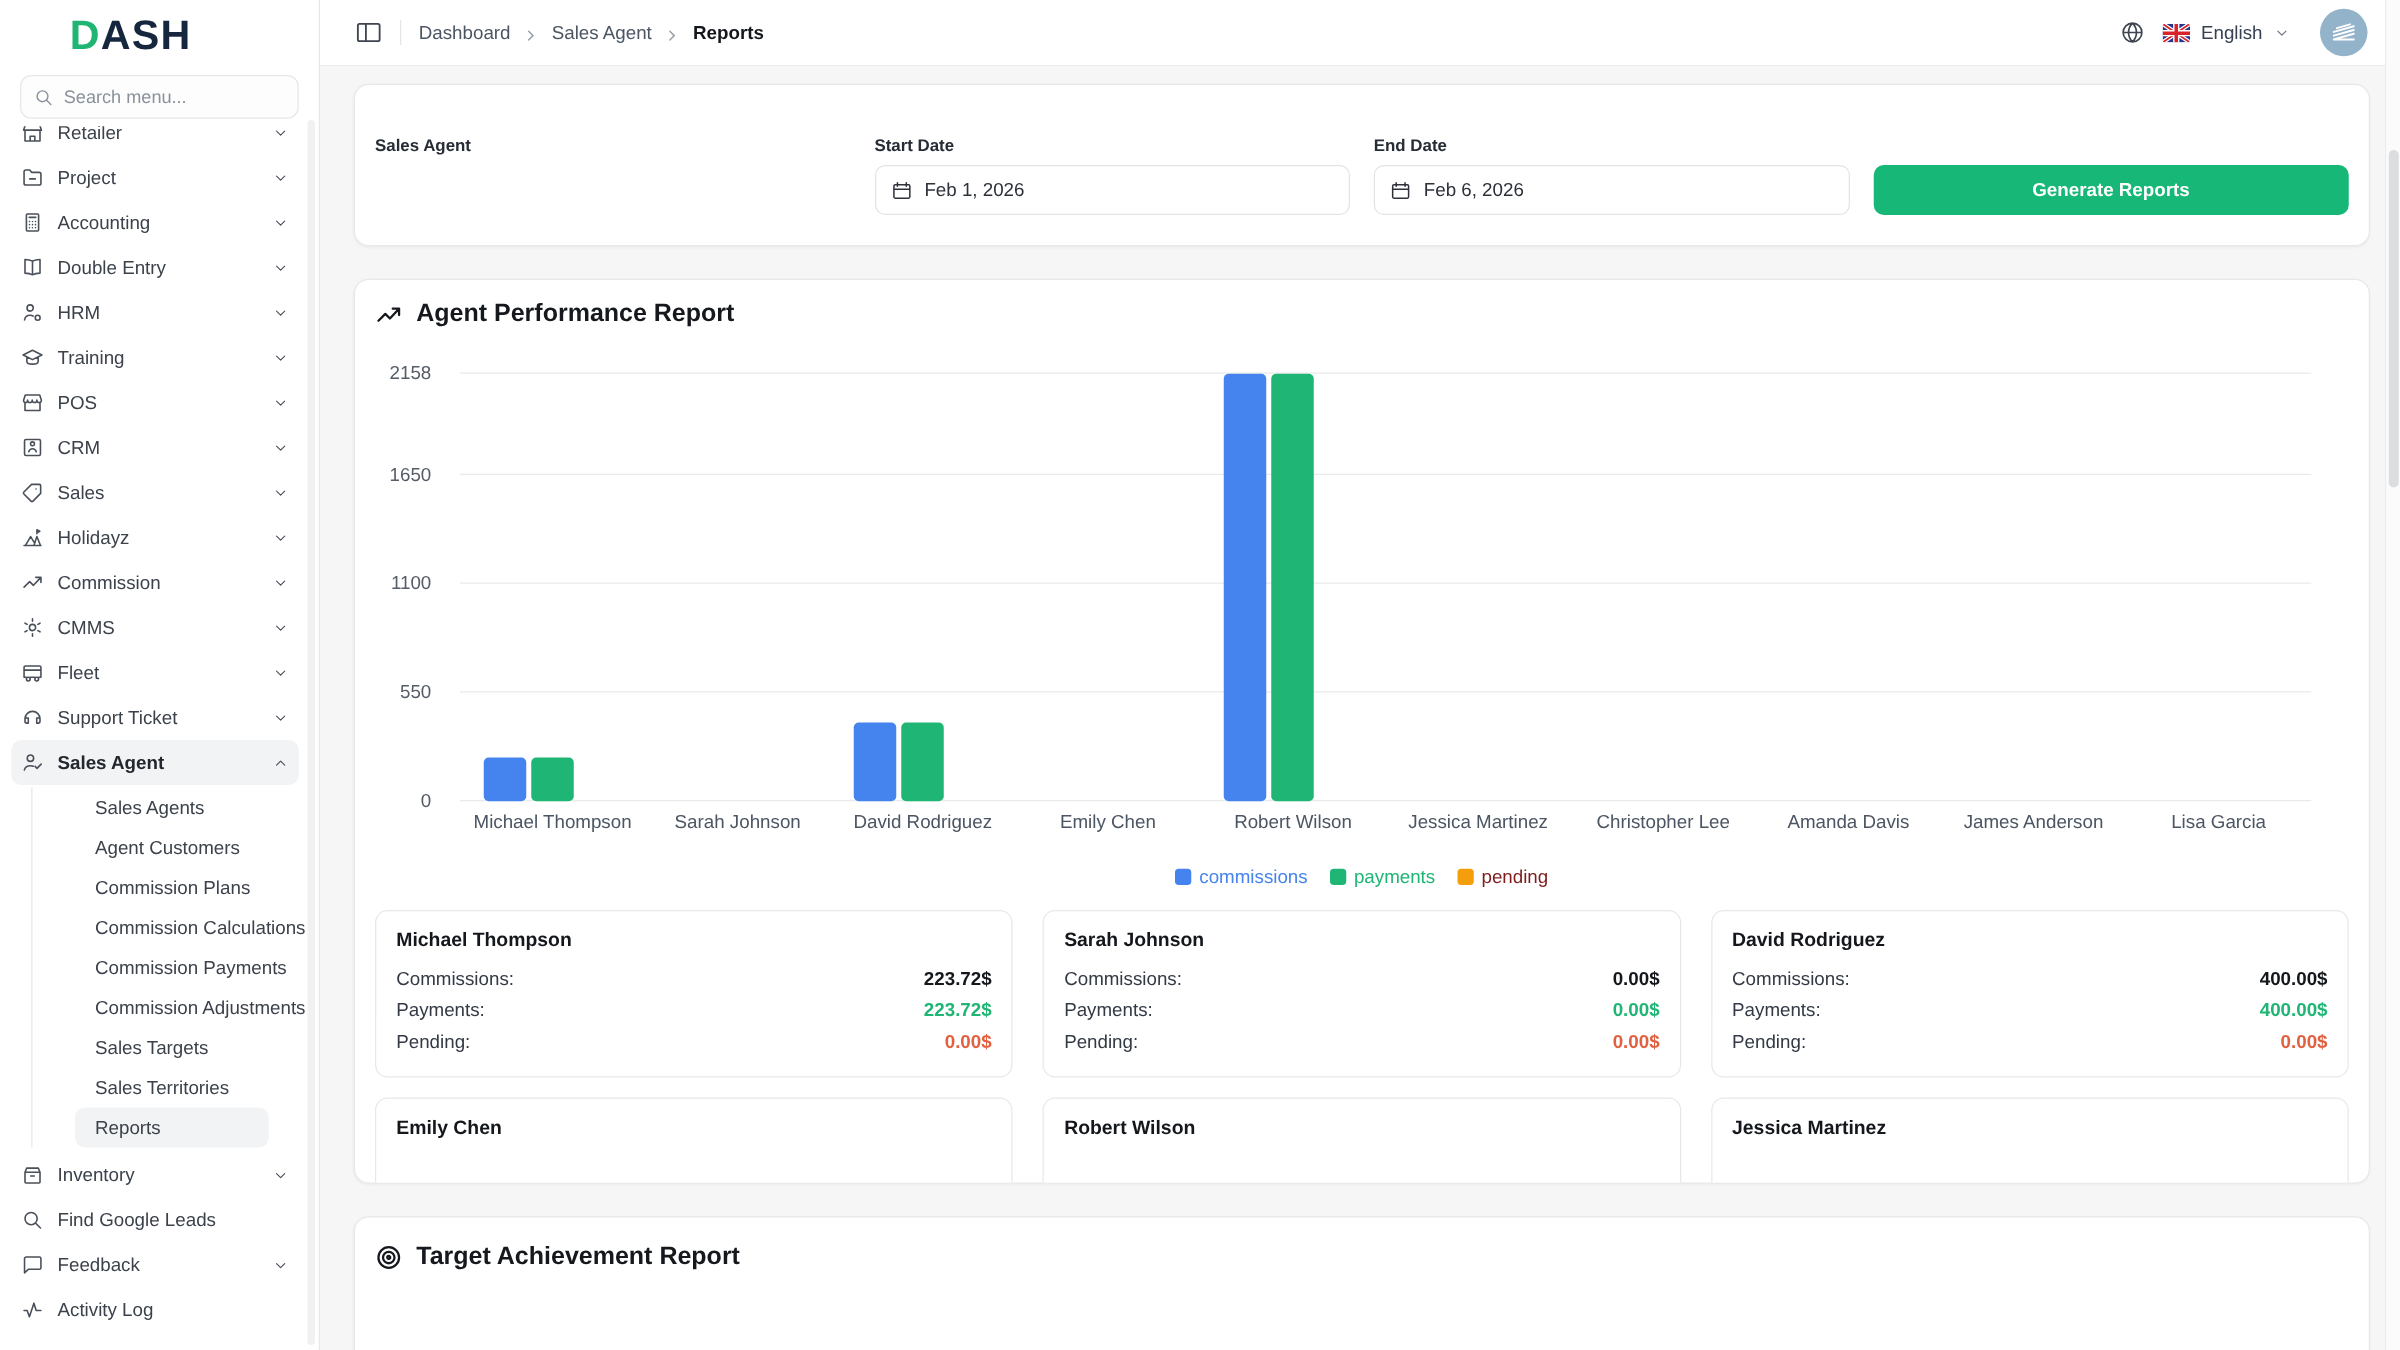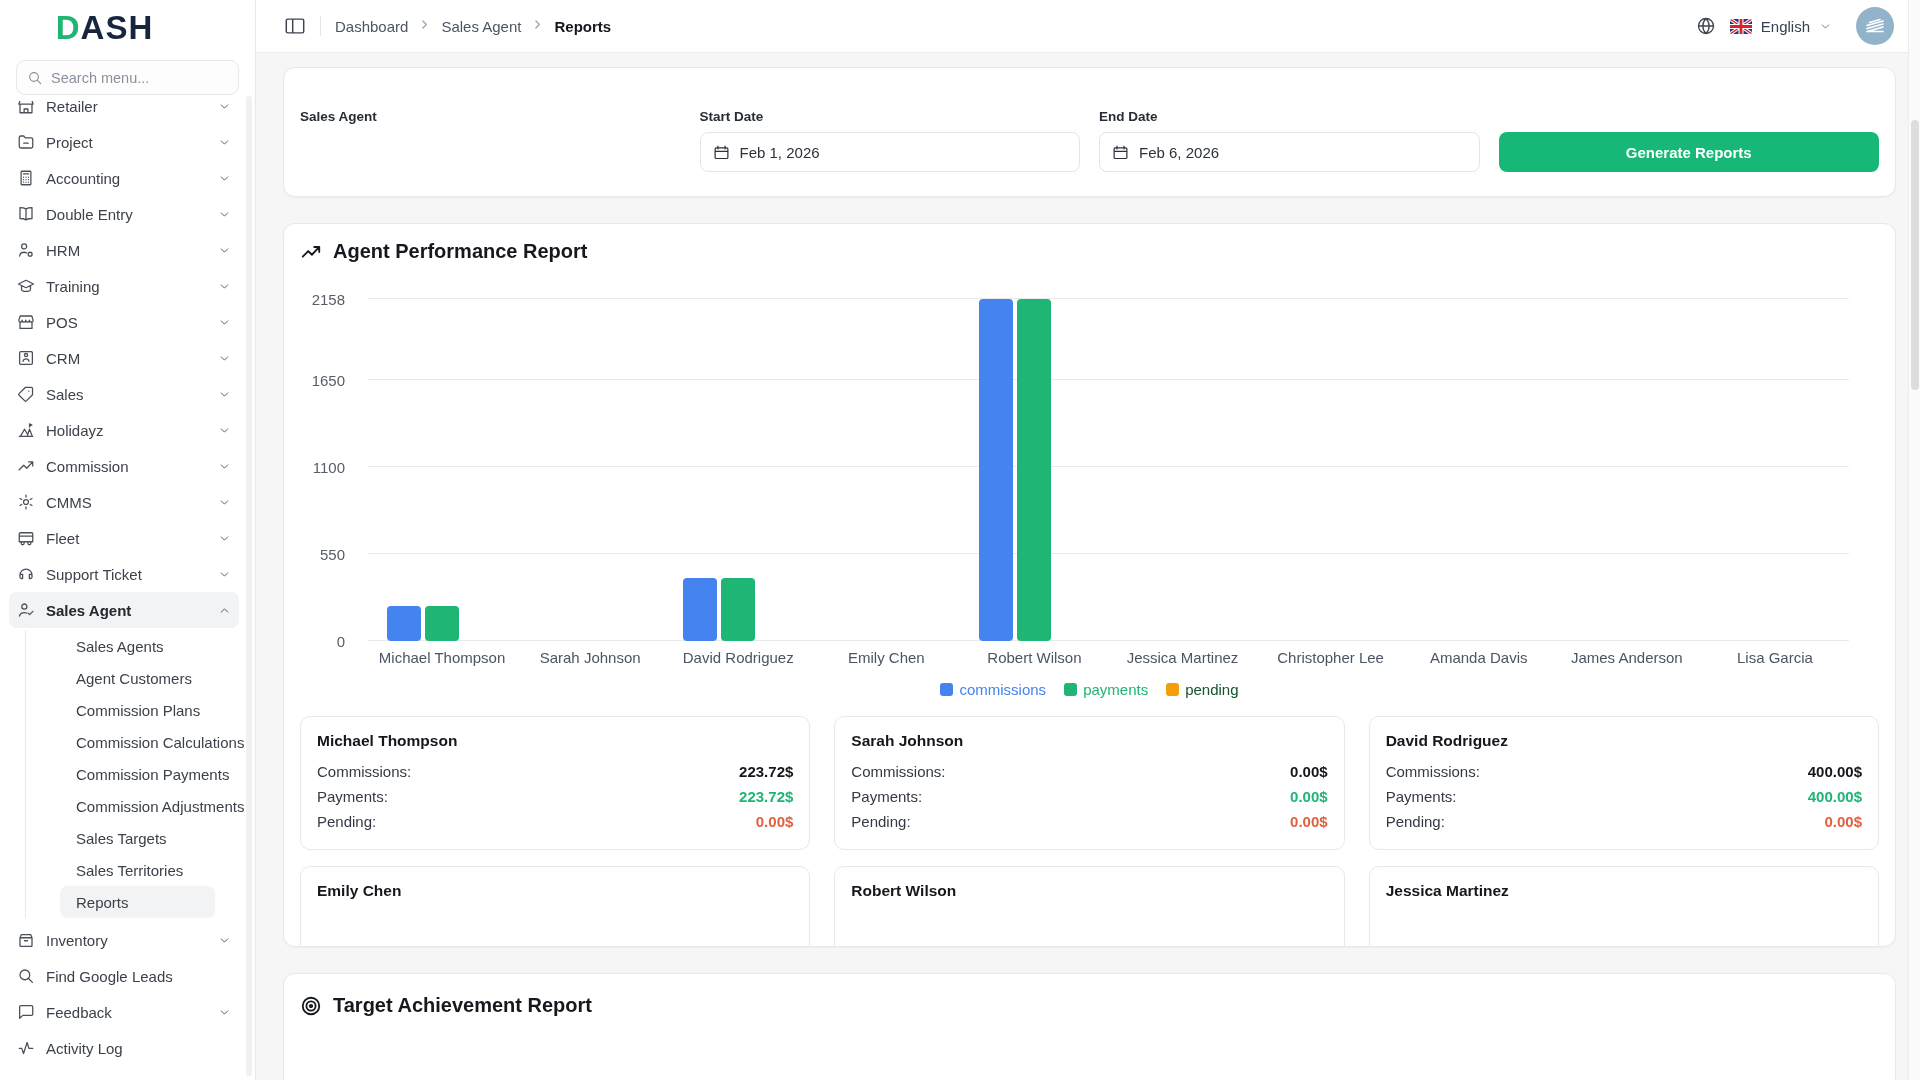--- a/index.html
+++ b/index.html
@@ -29,21 +29,21 @@
   .submenu .sub-item.active { background:#f2f3f5; }
   .side-scroll { position:absolute; top:96px; bottom:4px; right:3px; width:6px; background:#f1f1f2; border-radius:3px; }
 
   
   .main { flex:1; display:flex; flex-direction:column; height:100%; overflow:hidden; background:#f6f6f7; }
   .topbar { height:53px; flex:0 0 53px; background:#ffffff; border-bottom:1px solid #ececee; display:flex; align-items:center; justify-content:space-between; padding:0 26px 0 28px; }
   .tb-left { display:flex; align-items:center; gap:14px; }
   .icon-btn { display:inline-flex; width:22px; height:22px; color:#3f4550; cursor:pointer; }
   .icon-btn svg { width:100%; height:100%; stroke:currentColor; fill:none; stroke-width:1.6; stroke-linecap:round; stroke-linejoin:round; }
   .tb-div { width:1px; height:20px; background:#e4e5e7; }
-  .breadcrumb { display:flex; align-items:flex-start; gap:10px; font-size:15px; color:#4b5563; }
+  .breadcrumb { display:flex; align-items:flex-end; gap:10px; font-size:15px; color:#4b5563; }
   .breadcrumb .crumb { cursor:pointer; }
   .breadcrumb .crumb.current { color:#14171c; font-weight:700; cursor:default; }
   .breadcrumb .sep { display:inline-flex; width:13px; height:13px; color:#9aa0a8; }
   .breadcrumb .sep svg { width:100%; height:100%; stroke:currentColor; fill:none; stroke-width:2.2; stroke-linecap:round; stroke-linejoin:round; }
   .tb-right { display:flex; align-items:center; gap:14px; }
   .lang { display:flex; align-items:center; gap:9px; cursor:pointer; }
   .flag { width:22px; height:15px; border-radius:2.5px; overflow:hidden; display:inline-flex; }
   .lang .lang-label { font-size:15px; color:#374151; }
   .avatar { width:38px; height:38px; border-radius:50%; background:#93b3cb; display:flex; align-items:center; justify-content:center; margin-left:10px; cursor:pointer; overflow:hidden; }
   .avatar svg { width:26px; height:26px; stroke:#ffffff; fill:none; stroke-width:1.6; stroke-linecap:round; }
@@ -71,21 +71,21 @@
   .perf-card { padding:16px 16px 0 16px; height:724px; overflow:hidden; margin-bottom:26px; }
   .chart-wrap { display:flex; margin-top:36px; }
   .y-axis { position:relative; width:68px; flex:0 0 68px; height:342px; }
   .y-tick { position:absolute; right:23px; transform:translateY(-50%); font-size:15px; color:#565d68; }
   .plot { position:relative; flex:1; height:342px; margin-right:30px; }
   .gridline { position:absolute; left:0; right:0; height:1px; background:#e9eaec; }
   .slot { position:absolute; bottom:0; top:0; display:flex; align-items:flex-end; justify-content:center; gap:4px; }
   .bar { width:34px; border-radius:4px; }
   .x-labels { display:flex; margin:8px 30px 0 68px; }
   .x-label { flex:1; text-align:center; font-size:15px; color:#4b5563; }
-  .legend { display:flex; justify-content:center; gap:18px; margin-top:12px; height:22px; align-items:center; }
+  .legend { display:flex; justify-content:center; gap:18px; margin-top:24px; height:22px; align-items:center; }
   .legend-item { display:flex; align-items:center; gap:6px; font-size:15px; cursor:pointer; }
   .legend-swatch { width:13px; height:13px; border-radius:3px; }
   .agent-grid { display:grid; grid-template-columns:repeat(3,1fr); gap:16px 24px; margin-top:16px; }
   .agent-card { border:1px solid #e7e8ea; border-radius:10px; padding:15px 16px; min-height:132px; background:#fff; }
   .agent-name { font-size:15.5px; font-weight:700; color:#14171c; margin-bottom:9px; }
   .agent-row { display:flex; justify-content:space-between; font-size:15px; color:#333a45; line-height:25px; }
   .agent-row .val { font-weight:700; color:#14171c; }
   .agent-row .val.green { color:#1fb574; }
   .agent-row .val.orange { color:#e2603f; }
 
@@ -547,21 +547,21 @@
             <div class="legend-item">
               <span class="legend-swatch" style="background:#4583ee"></span>
               <span style="color:#4583ee">commissions</span>
             </div>
             <div class="legend-item">
               <span class="legend-swatch" style="background:#1fb574"></span>
               <span style="color:#1fb574">payments</span>
             </div>
             <div class="legend-item">
               <span class="legend-swatch" style="background:#f59e0b"></span>
-              <span style="color:#14532d">pending</span>
+              <span style="color:#7f1d1d">pending</span>
             </div>
           </div>
         <div class="agent-grid">
             <div class="agent-card">
               <div class="agent-name">Michael Thompson</div>
               <div class="agent-row">
                 <span>Commissions:</span>
                 <span class="val">223.72$</span>
               </div>
               <div class="agent-row">

